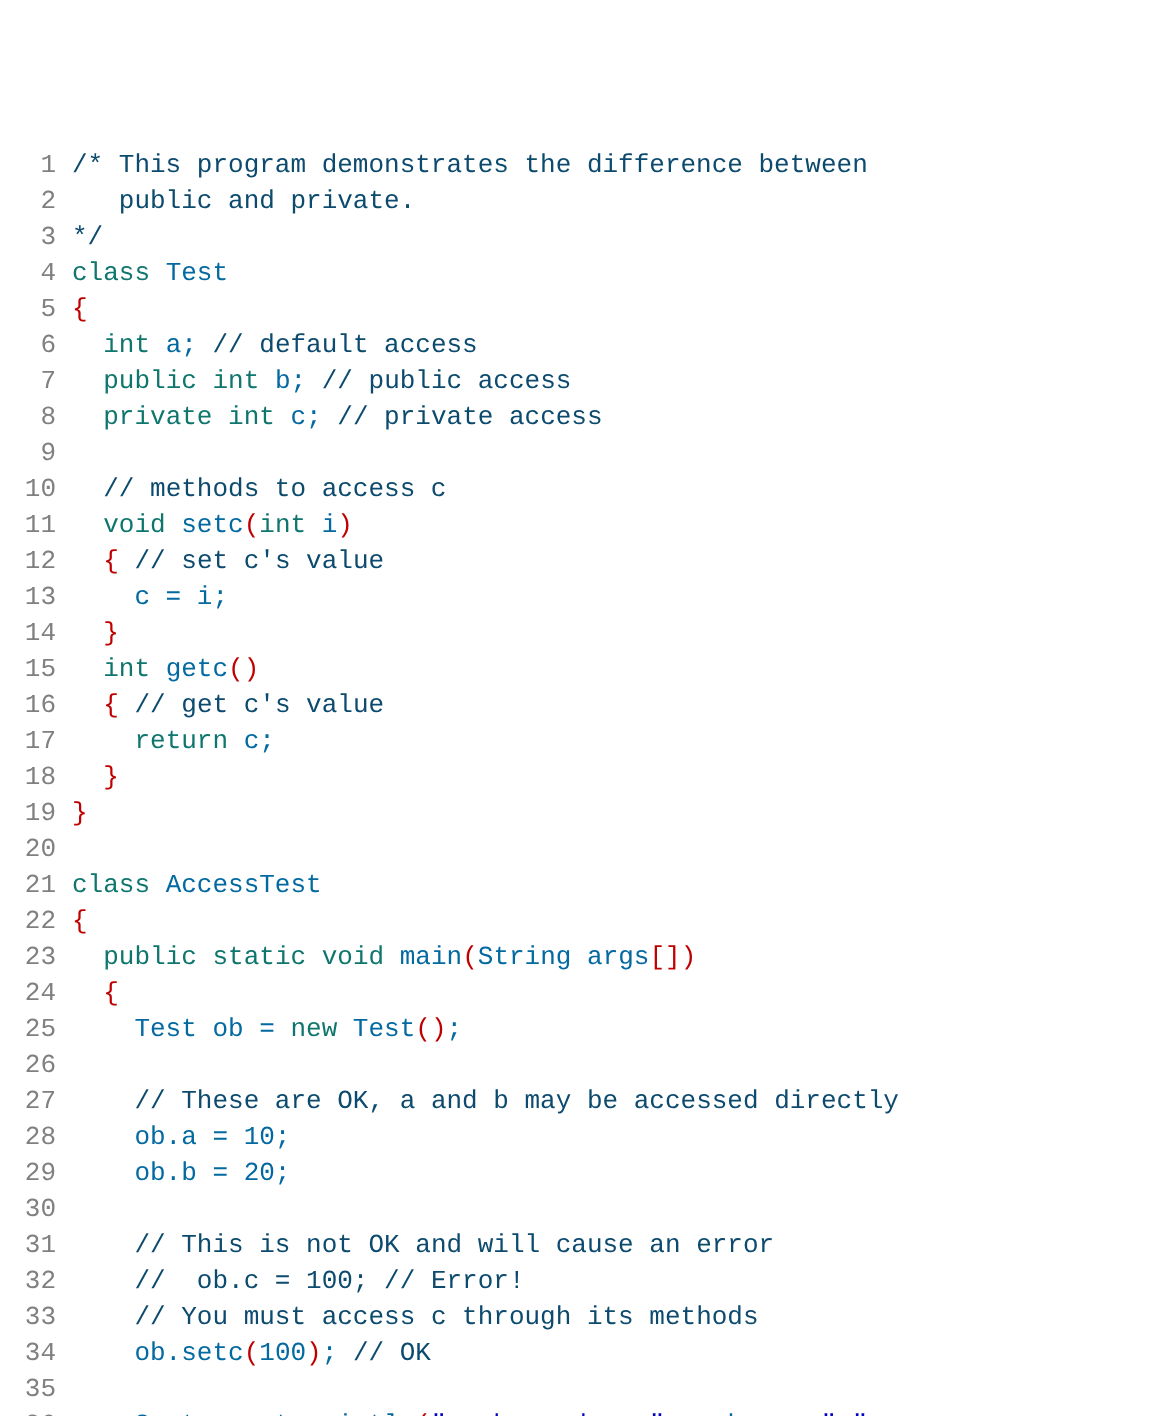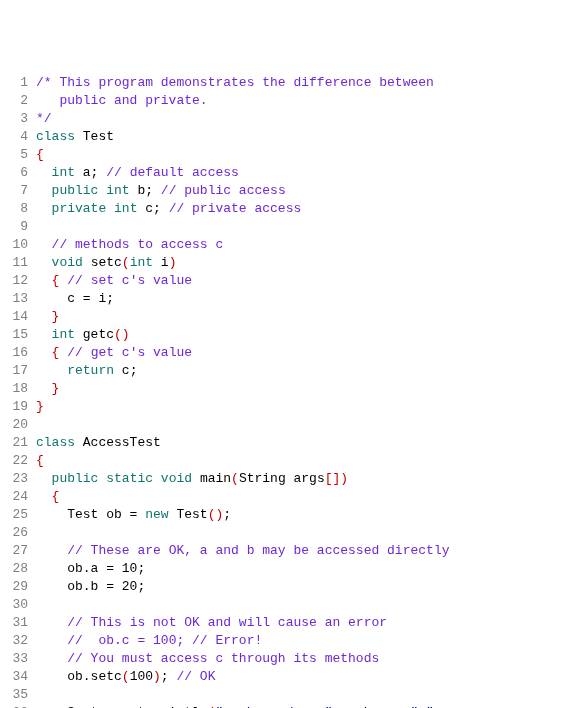--- a/index.html
+++ b/index.html
@@ -19,24 +19,24 @@
     width: 28px;
     text-align: right;
     color: #808080;
     padding-right: 8px;
     flex-shrink: 0;
     user-select: none;
   }
   .code {
     flex: 1;
   }
-  .cm { color: #6d28d9; }   
+  .cm { color: #0c4a6e; }   
   .kw { color: #0f766e; }   
   .br { color: #c00000; }   
-  .id { color: #000000; }   
+  .id { color: #0369a1; }   
   .st { color: #0000c0; }   
 </style>
 </head>
 <body>
 
 
 
 <div id="code-container"><div class="line"><span class="lineno">1</span><span class="code"><span class="cm">/* This program demonstrates the difference between</span></span></div><div class="line"><span class="lineno">2</span><span class="code"><span class="cm">   public and private.</span></span></div><div class="line"><span class="lineno">3</span><span class="code"><span class="cm">*/</span></span></div><div class="line"><span class="lineno">4</span><span class="code"><span class="kw">class</span><span class="id"> Test</span></span></div><div class="line"><span class="lineno">5</span><span class="code"><span class="br">{</span></span></div><div class="line"><span class="lineno">6</span><span class="code"><span class="id">  </span><span class="kw">int</span><span class="id"> a; </span><span class="cm">// default access</span></span></div><div class="line"><span class="lineno">7</span><span class="code"><span class="id">  </span><span class="kw">public</span><span class="id"> </span><span class="kw">int</span><span class="id"> b; </span><span class="cm">// public access</span></span></div><div class="line"><span class="lineno">8</span><span class="code"><span class="id">  </span><span class="kw">private</span><span class="id"> </span><span class="kw">int</span><span class="id"> c; </span><span class="cm">// private access</span></span></div><div class="line"><span class="lineno">9</span><span class="code"></span></div><div class="line"><span class="lineno">10</span><span class="code"><span class="id">  </span><span class="cm">// methods to access c</span></span></div><div class="line"><span class="lineno">11</span><span class="code"><span class="id">  </span><span class="kw">void</span><span class="id"> setc</span><span class="br">(</span><span class="kw">int</span><span class="id"> i</span><span class="br">)</span></span></div><div class="line"><span class="lineno">12</span><span class="code"><span class="id">  </span><span class="br">{</span><span class="id"> </span><span class="cm">// set c's value</span></span></div><div class="line"><span class="lineno">13</span><span class="code"><span class="id">    c = i;</span></span></div><div class="line"><span class="lineno">14</span><span class="code"><span class="id">  </span><span class="br">}</span></span></div><div class="line"><span class="lineno">15</span><span class="code"><span class="id">  </span><span class="kw">int</span><span class="id"> getc</span><span class="br">()</span></span></div><div class="line"><span class="lineno">16</span><span class="code"><span class="id">  </span><span class="br">{</span><span class="id"> </span><span class="cm">// get c's value</span></span></div><div class="line"><span class="lineno">17</span><span class="code"><span class="id">    </span><span class="kw">return</span><span class="id"> c;</span></span></div><div class="line"><span class="lineno">18</span><span class="code"><span class="id">  </span><span class="br">}</span></span></div><div class="line"><span class="lineno">19</span><span class="code"><span class="br">}</span></span></div><div class="line"><span class="lineno">20</span><span class="code"></span></div><div class="line"><span class="lineno">21</span><span class="code"><span class="kw">class</span><span class="id"> AccessTest</span></span></div><div class="line"><span class="lineno">22</span><span class="code"><span class="br">{</span></span></div><div class="line"><span class="lineno">23</span><span class="code"><span class="id">  </span><span class="kw">public</span><span class="id"> </span><span class="kw">static</span><span class="id"> </span><span class="kw">void</span><span class="id"> main</span><span class="br">(</span><span class="id">String args</span><span class="br">[])</span></span></div><div class="line"><span class="lineno">24</span><span class="code"><span class="id">  </span><span class="br">{</span></span></div><div class="line"><span class="lineno">25</span><span class="code"><span class="id">    Test ob = </span><span class="kw">new</span><span class="id"> Test</span><span class="br">()</span><span class="id">;</span></span></div><div class="line"><span class="lineno">26</span><span class="code"></span></div><div class="line"><span class="lineno">27</span><span class="code"><span class="id">    </span><span class="cm">// These are OK, a and b may be accessed directly</span></span></div><div class="line"><span class="lineno">28</span><span class="code"><span class="id">    ob.a = 10;</span></span></div><div class="line"><span class="lineno">29</span><span class="code"><span class="id">    ob.b = 20;</span></span></div><div class="line"><span class="lineno">30</span><span class="code"></span></div><div class="line"><span class="lineno">31</span><span class="code"><span class="id">    </span><span class="cm">// This is not OK and will cause an error</span></span></div><div class="line"><span class="lineno">32</span><span class="code"><span class="id">    </span><span class="cm">//  ob.c = 100; // Error!</span></span></div><div class="line"><span class="lineno">33</span><span class="code"><span class="id">    </span><span class="cm">// You must access c through its methods</span></span></div><div class="line"><span class="lineno">34</span><span class="code"><span class="id">    ob.setc</span><span class="br">(</span><span class="id">100</span><span class="br">)</span><span class="id">; </span><span class="cm">// OK</span></span></div><div class="line"><span class="lineno">35</span><span class="code"></span></div><div class="line"><span class="lineno">36</span><span class="code"><span class="id">    System.out.println</span><span class="br">(</span><span class="st">"a, b, and c: "</span><span class="id"> + ob.a + </span><span class="st">" "</span><span class="id"> +</span></span></div></div>
 
 

